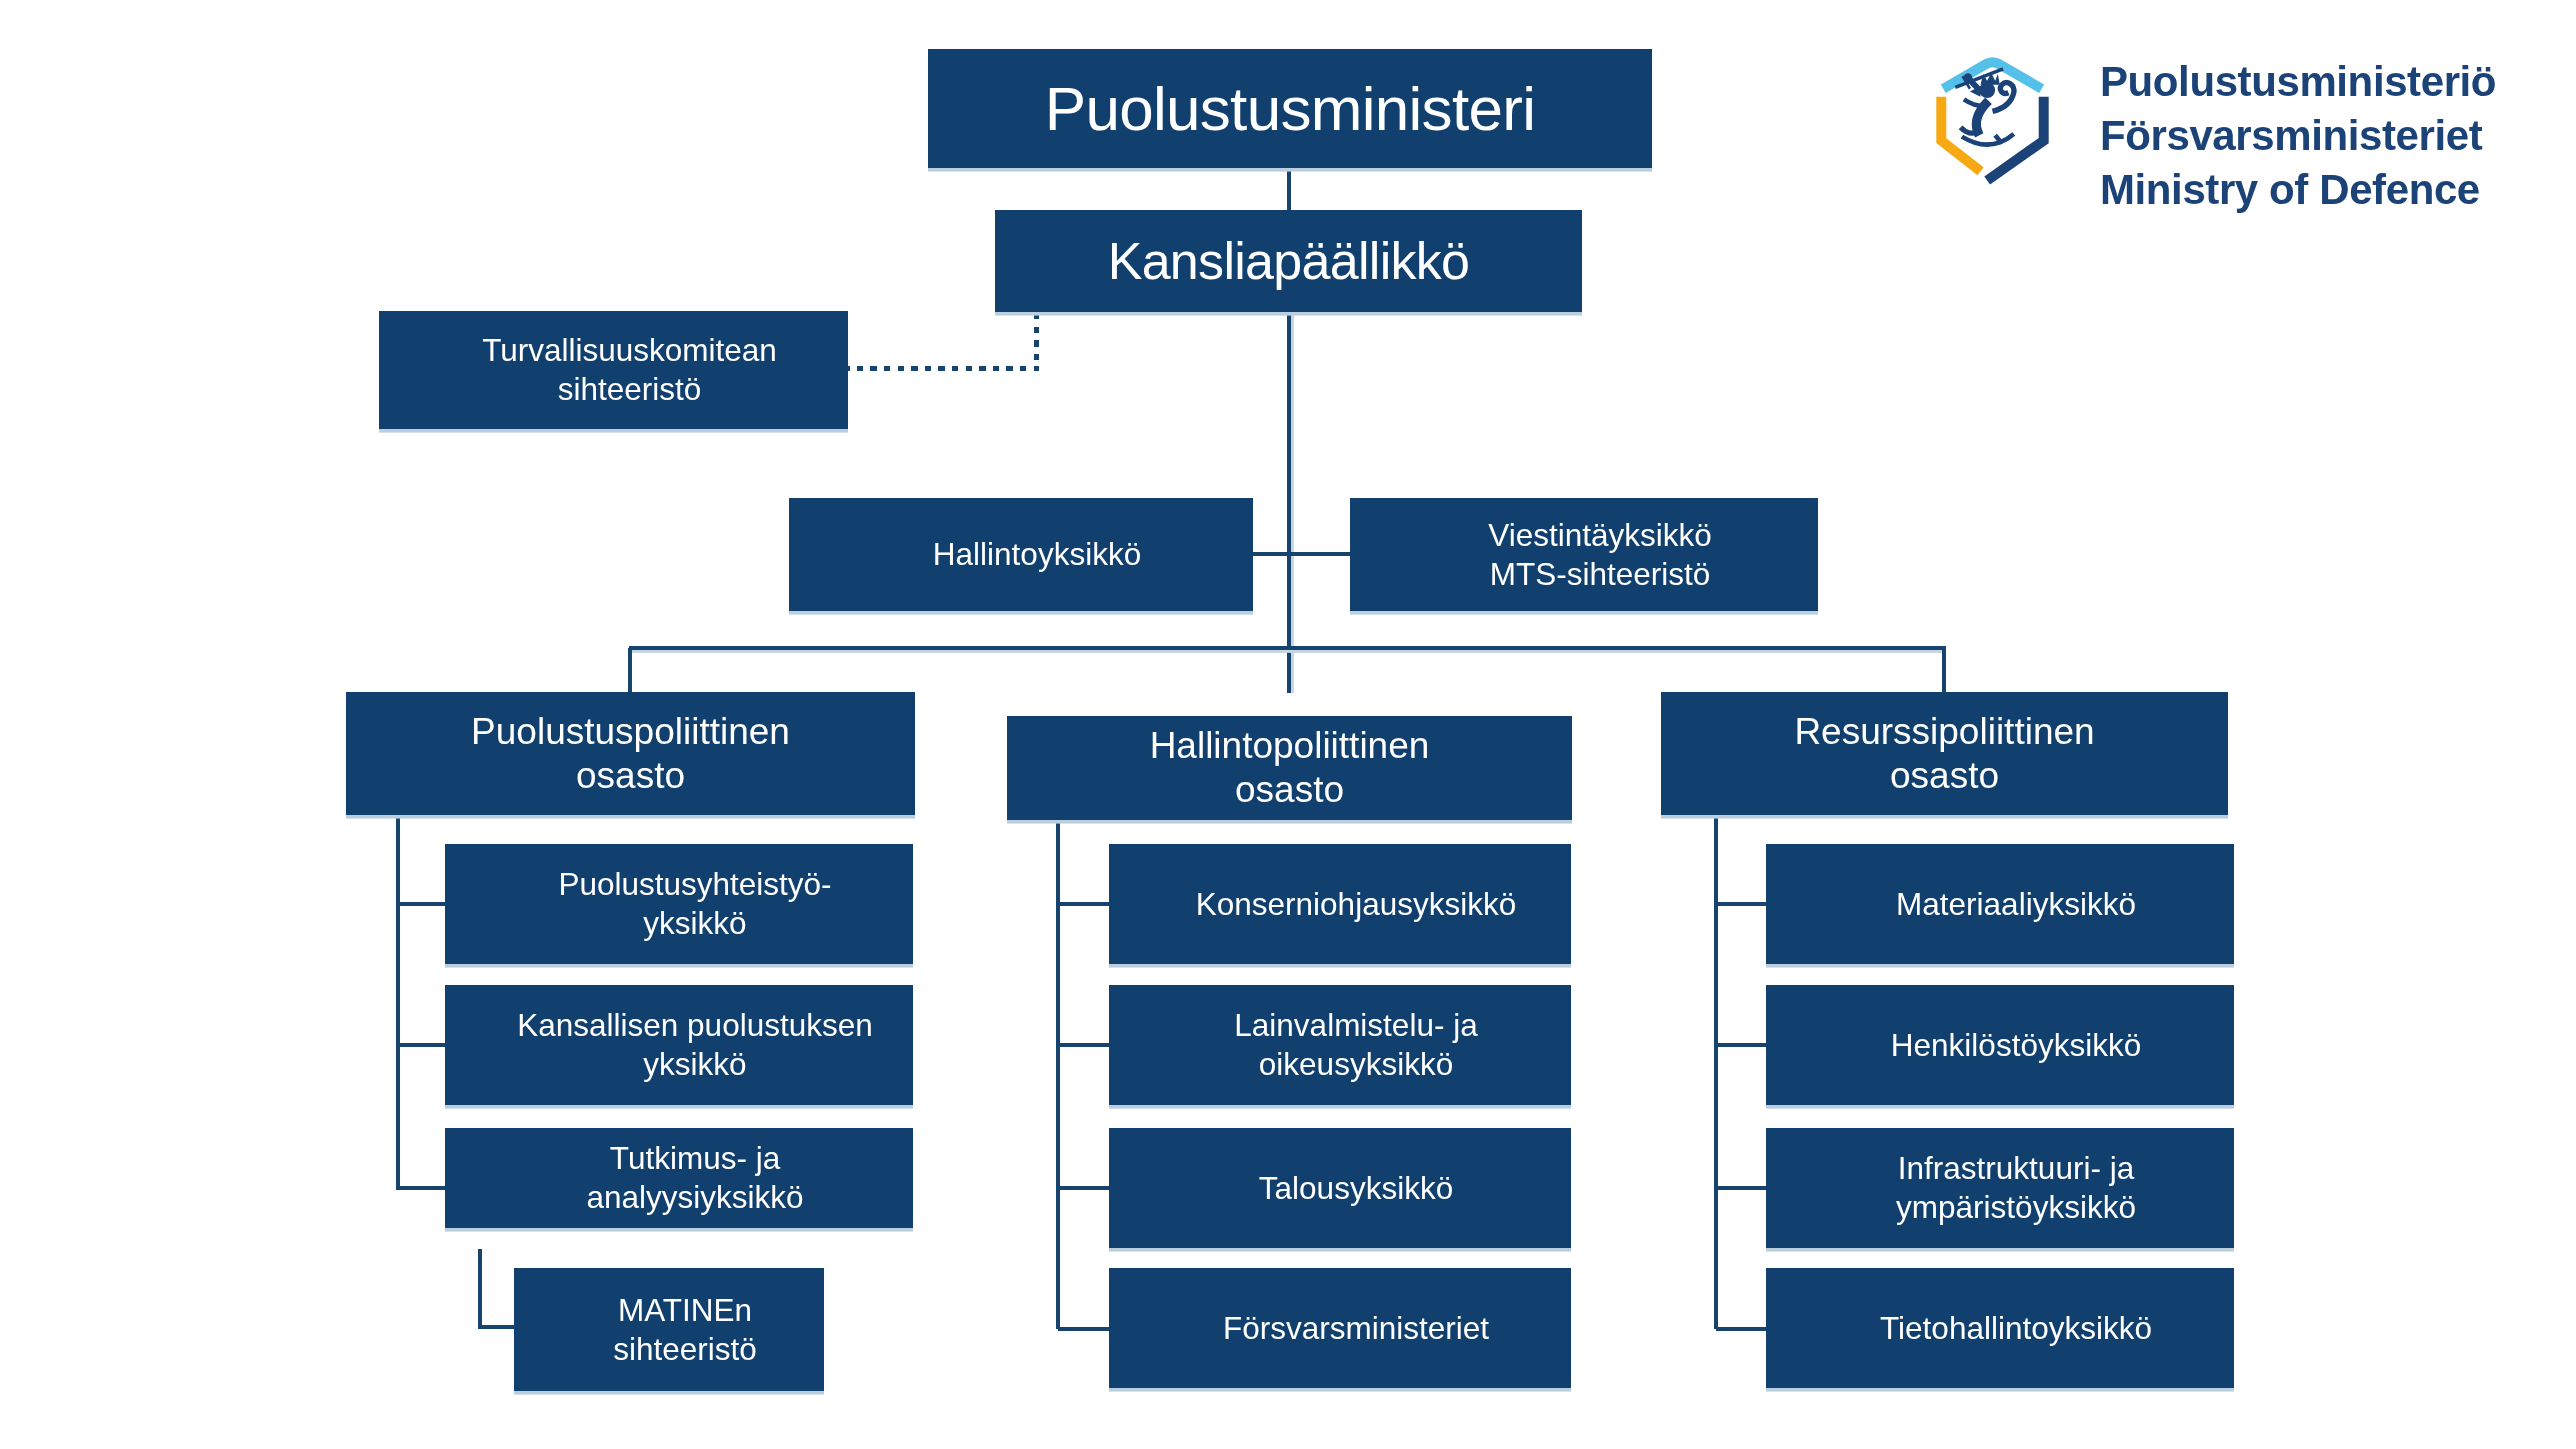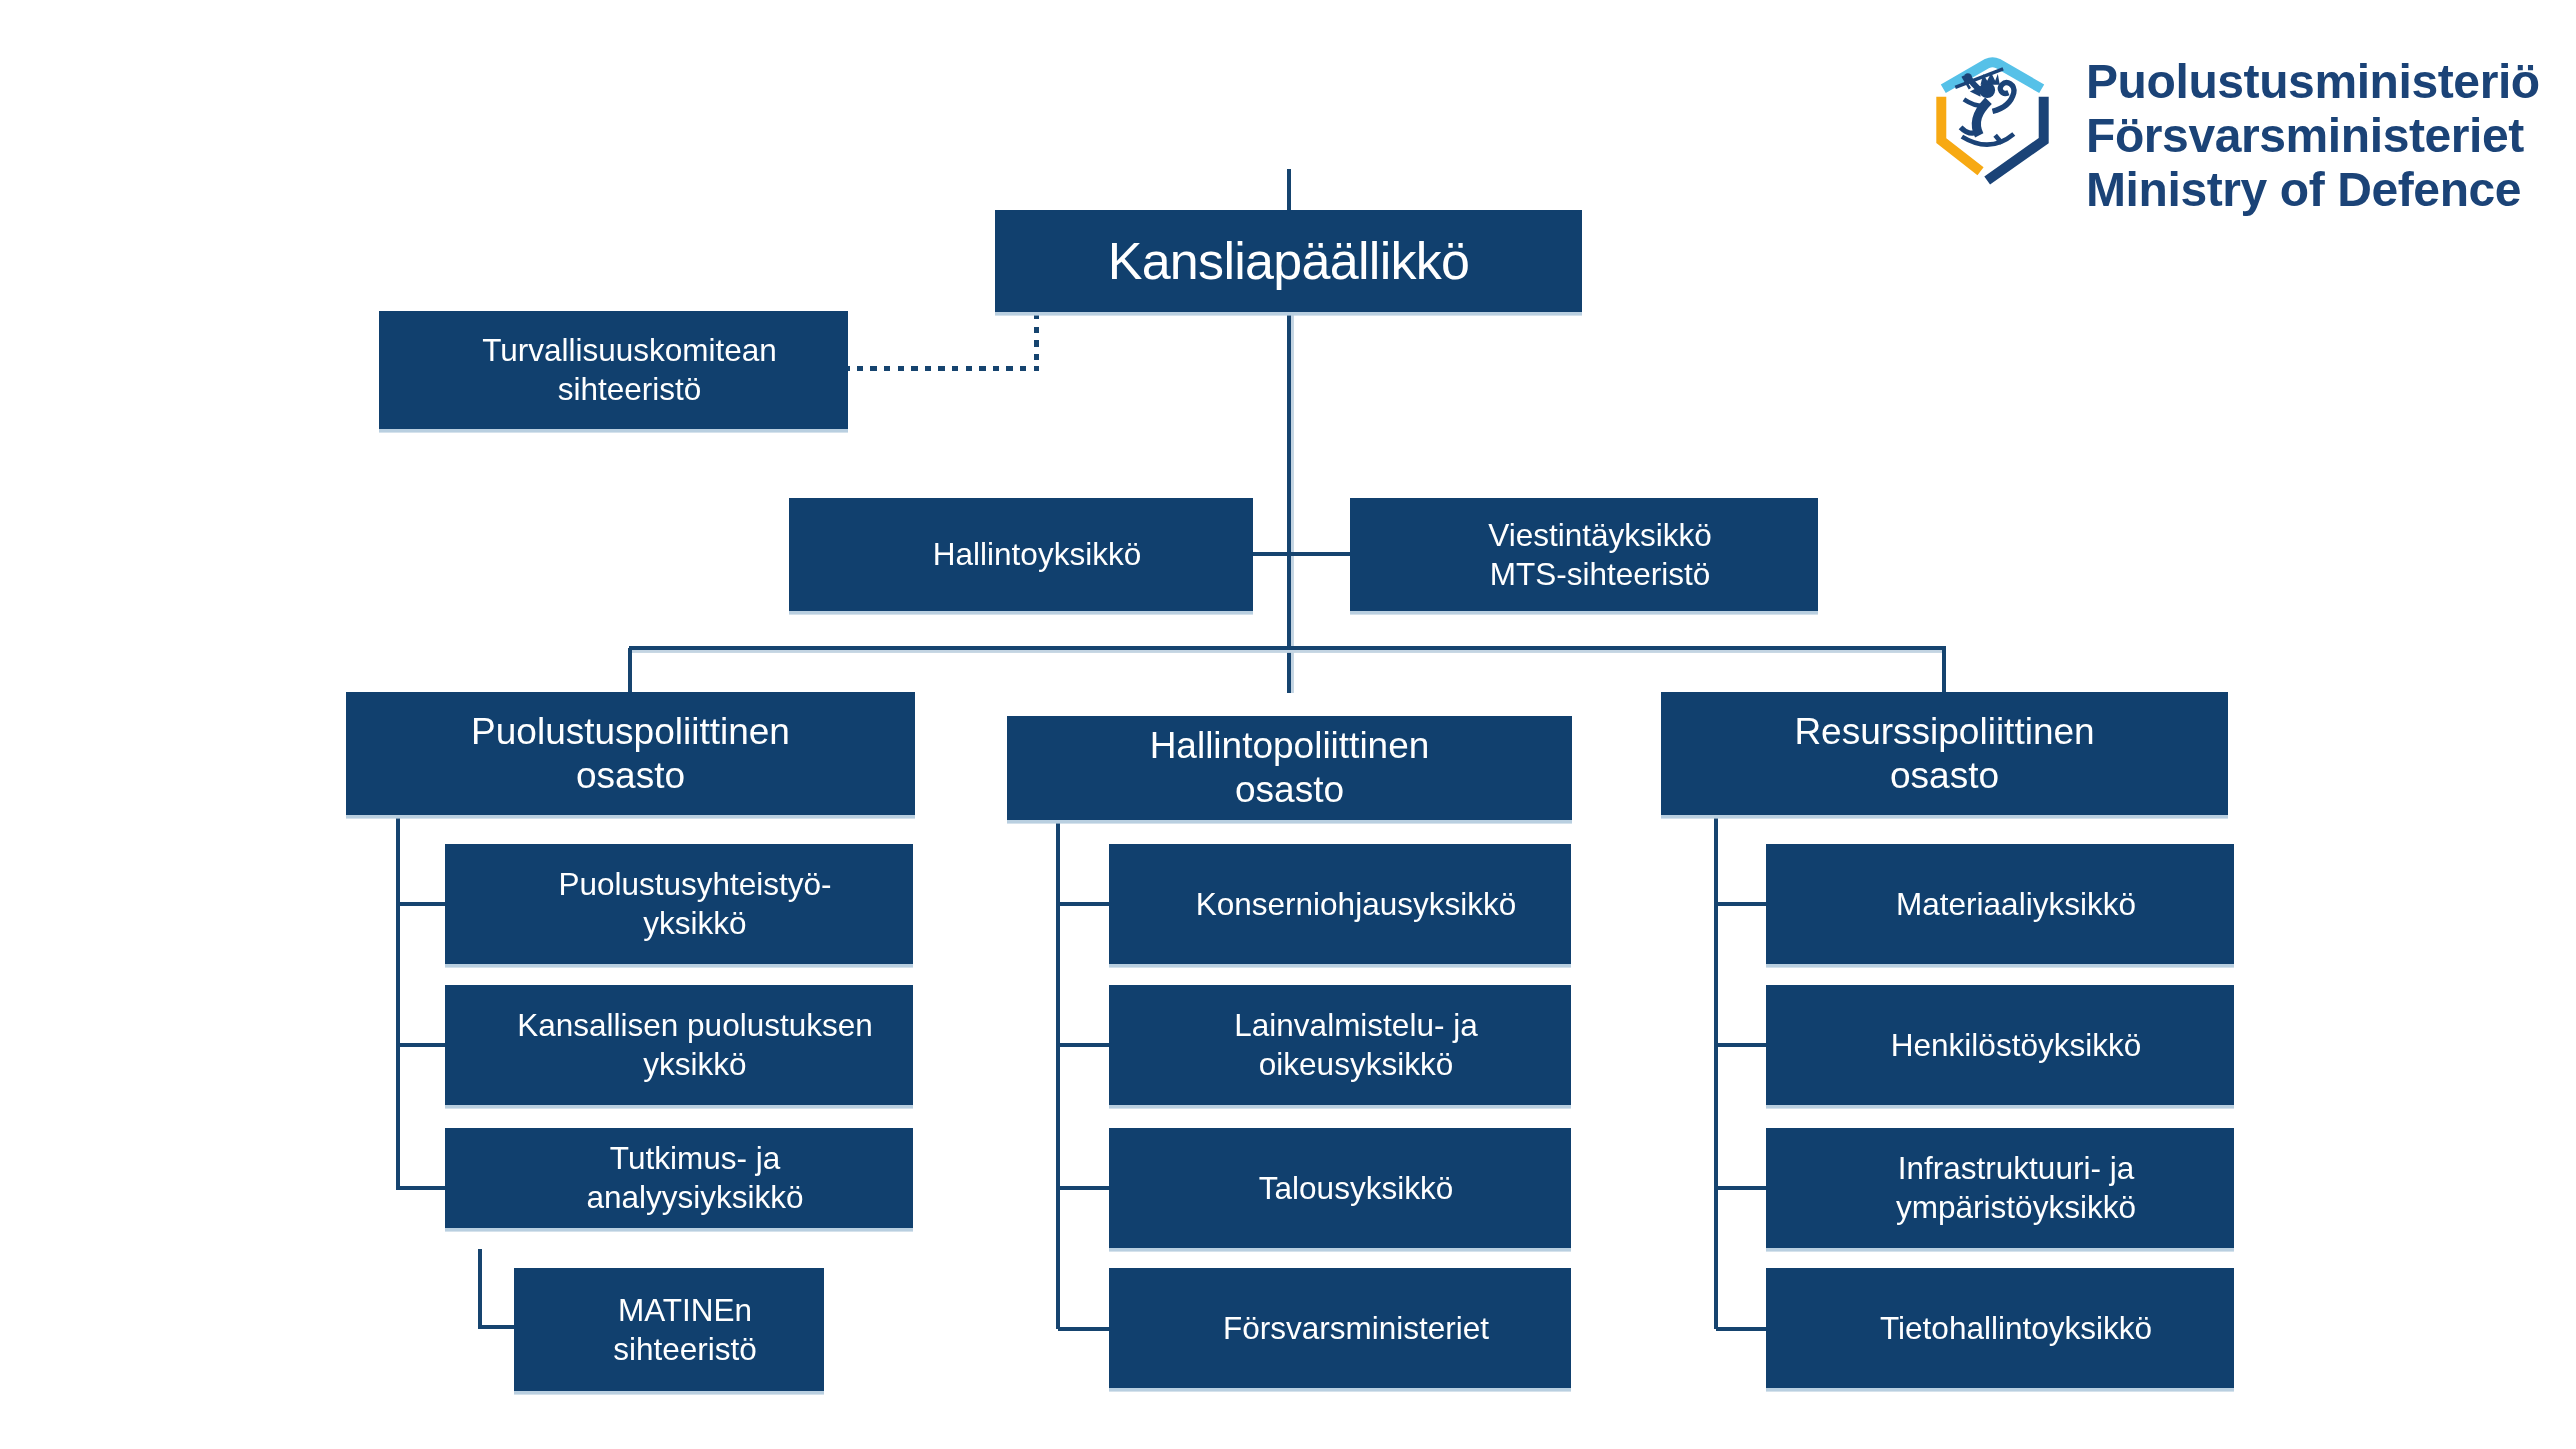--- a/index.html
+++ b/index.html
@@ -25,21 +25,21 @@
   .lv{position:absolute;width:3.6px;background:#16446F;}
   .lh{position:absolute;height:3.6px;background:#16446F;}
   .lh.sh{box-shadow:0 2.9px 0 #C3D4E2;}
   .lv.sh{box-shadow:2.9px 0 0 #C3D4E2;}
   .dotv{position:absolute;width:5px;background:repeating-linear-gradient(180deg,#16446F 0 6.4px,transparent 6.4px 13.6px);}
   .doth{position:absolute;height:5px;background:repeating-linear-gradient(90deg,#16446F 0 6.4px,transparent 6.4px 13.6px);}
 
   
   .logo{position:absolute;left:1926px;top:52px;display:flex;align-items:flex-start;}
   .logo-emblem{width:133px;height:140px;flex:0 0 auto;}
-  .logo-text{margin-left:27px;margin-top:2.9px;color:#1B4377;font-weight:700;font-size:48px;line-height:54px;letter-spacing:-0.4px;}
+  .logo-text{margin-left:41px;margin-top:2.9px;color:#1B4377;font-weight:700;font-size:42px;line-height:54px;letter-spacing:-0.4px;}
   .logo-text div{white-space:nowrap;}
 
   .blue-stroke{stroke:#56C1E8;fill:none;stroke-width:7.5;}
   .orange-stroke{stroke:#F7A913;fill:none;stroke-width:7.5;}
   .navy-stroke{stroke:#1B4377;fill:none;stroke-width:7.5;}
   .lion-s{stroke:#1B4377;fill:none;}
   .lion-f{fill:#1B4377;stroke:none;}
 </style>
 </head>
 <body>
@@ -68,20 +68,23 @@
   <div class="lh" style="left:1058px;top:1043px;width:52px;"></div>
   <div class="lh" style="left:1058px;top:1186px;width:52px;"></div>
   <div class="lh" style="left:1058px;top:1327px;width:52px;"></div>
 
   <div class="lv" style="left:1714px;top:815px;height:514px;"></div>
   <div class="lh" style="left:1716px;top:902px;width:50px;"></div>
   <div class="lh" style="left:1716px;top:1043px;width:50px;"></div>
   <div class="lh" style="left:1716px;top:1186px;width:50px;"></div>
   <div class="lh" style="left:1716px;top:1327px;width:50px;"></div>
 
+  <div class="node f86" style="left:928px;top:49px;width:724px;height:119px;">
+    <span class="ln">Puolustusministeri</span>
+  </div>
 
   <div class="node f72" style="left:995px;top:210px;width:587px;height:102px;">
     <span class="ln">Kansliapäällikkö</span>
   </div>
 
   <div class="node f44" style="left:379px;top:311px;width:437px;height:118px;">
     <span class="ln">Turvallisuuskomitean</span>
     <span class="ln">sihteeristö</span>
   </div>
 

